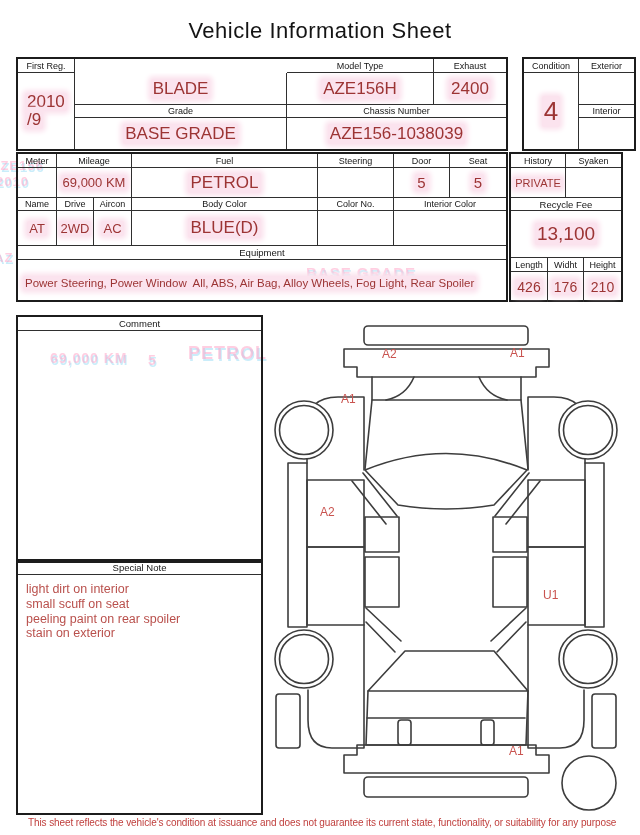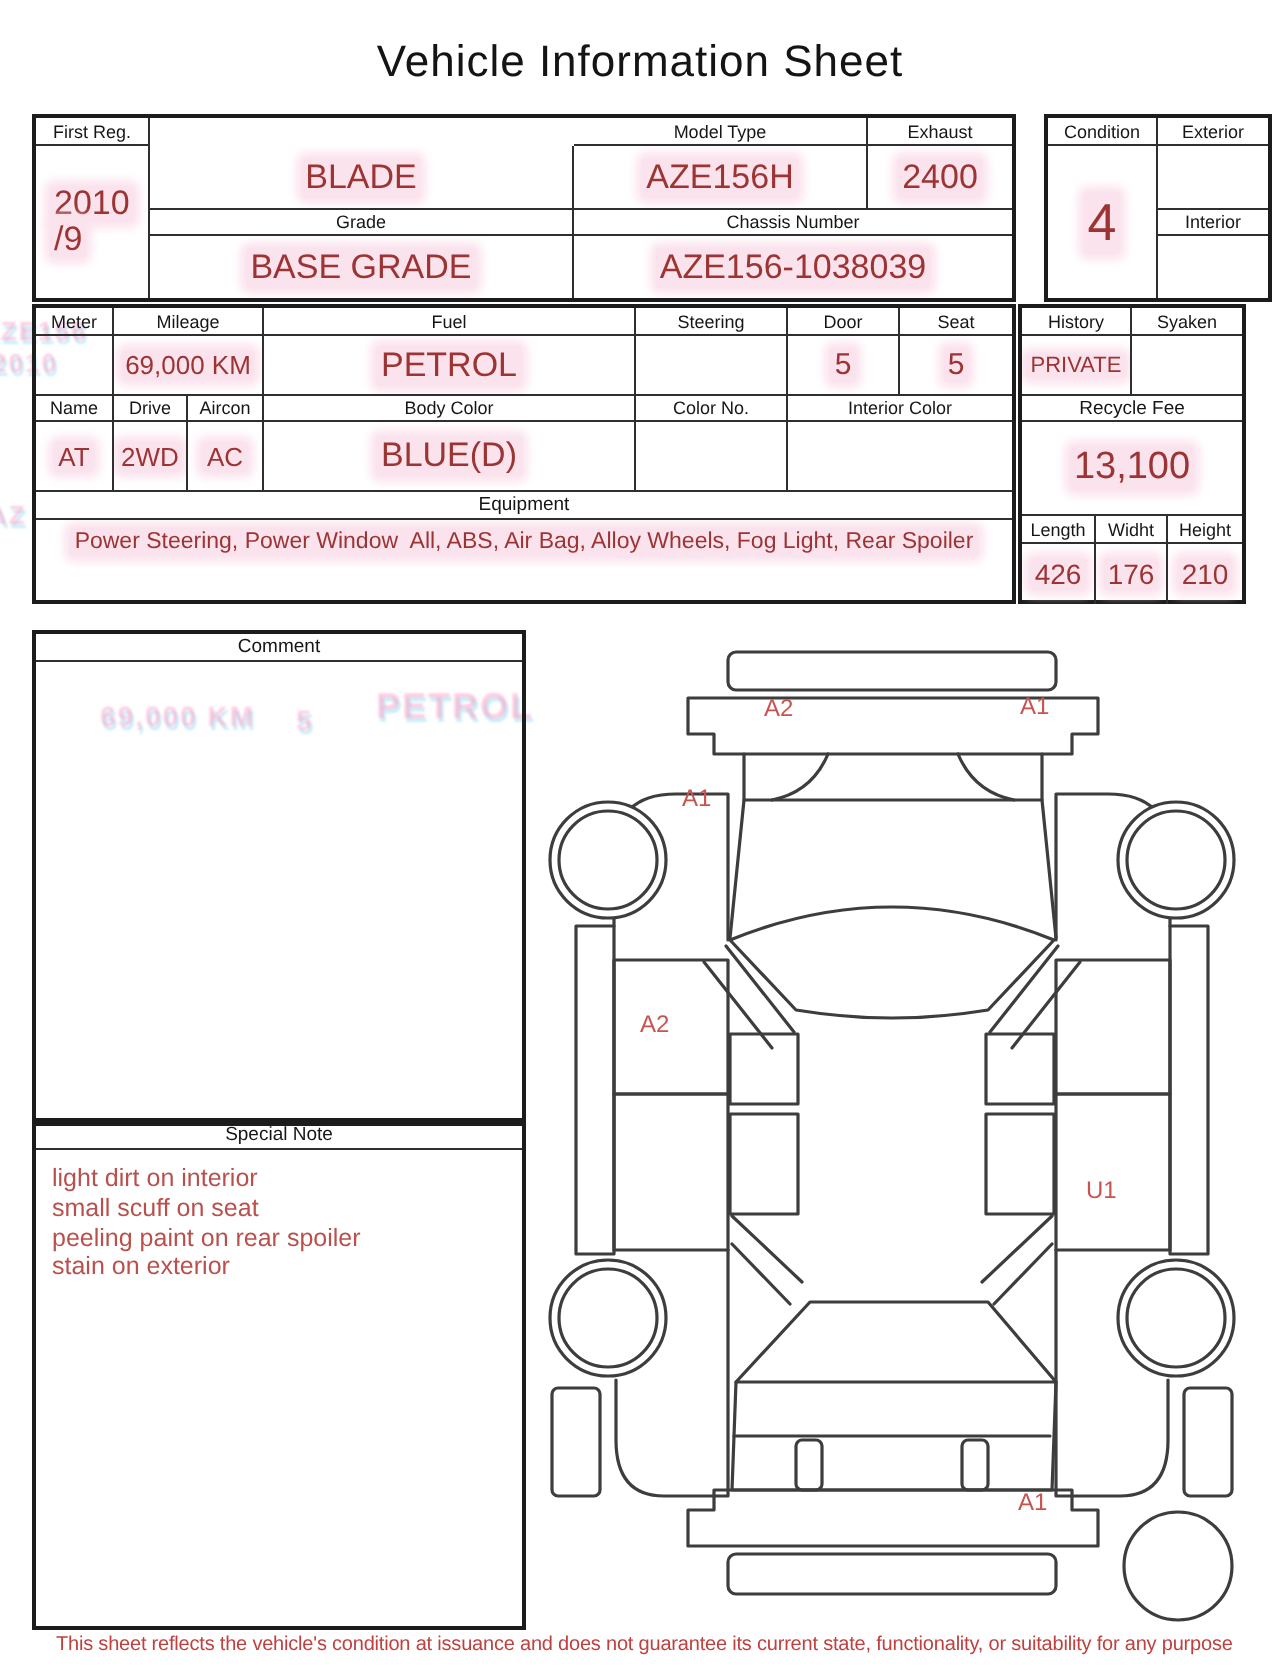--- a/index.html
+++ b/index.html
@@ -26,21 +26,21 @@
   .bt{border-top:1px solid var(--ln)}
 
   .hl{color:var(--red);background:var(--pink);box-shadow:0 0 5px 3px var(--pink);
       border-radius:2px;padding:0 2px;white-space:nowrap}
   .v17{font-size:17px}.v15{font-size:15px}.v13{font-size:13px}.v14{font-size:14px}
   .v11{font-size:11px}.v19{font-size:19px}.v26{font-size:26px}
 
   .firstreg{flex-direction:column;align-items:flex-start;padding-left:7px}
   .firstreg .hl{font-size:17px;line-height:1.05}
 
-  .equip{align-items:flex-start;justify-content:center;padding:4px 5px}
+  .equip{align-items:flex-start;justify-content:flex-start;padding:16px 5px}
   .equip .hl{white-space:pre-wrap;font-size:11.5px;line-height:1.25;
              box-decoration-break:clone;-webkit-box-decoration-break:clone}
 
   .bighdr{font-size:9.5px;color:#161616;display:flex;align-items:center;justify-content:center;
           border-bottom:1px solid var(--ln);height:14px}
   .notes{padding:7px 8px;color:var(--red2);font-size:12.5px;line-height:1.18}
 
   .footer{position:absolute;left:28px;top:817px;width:600px;font-size:10px;
           color:#c0403e;letter-spacing:-.1px;z-index:2}
 

